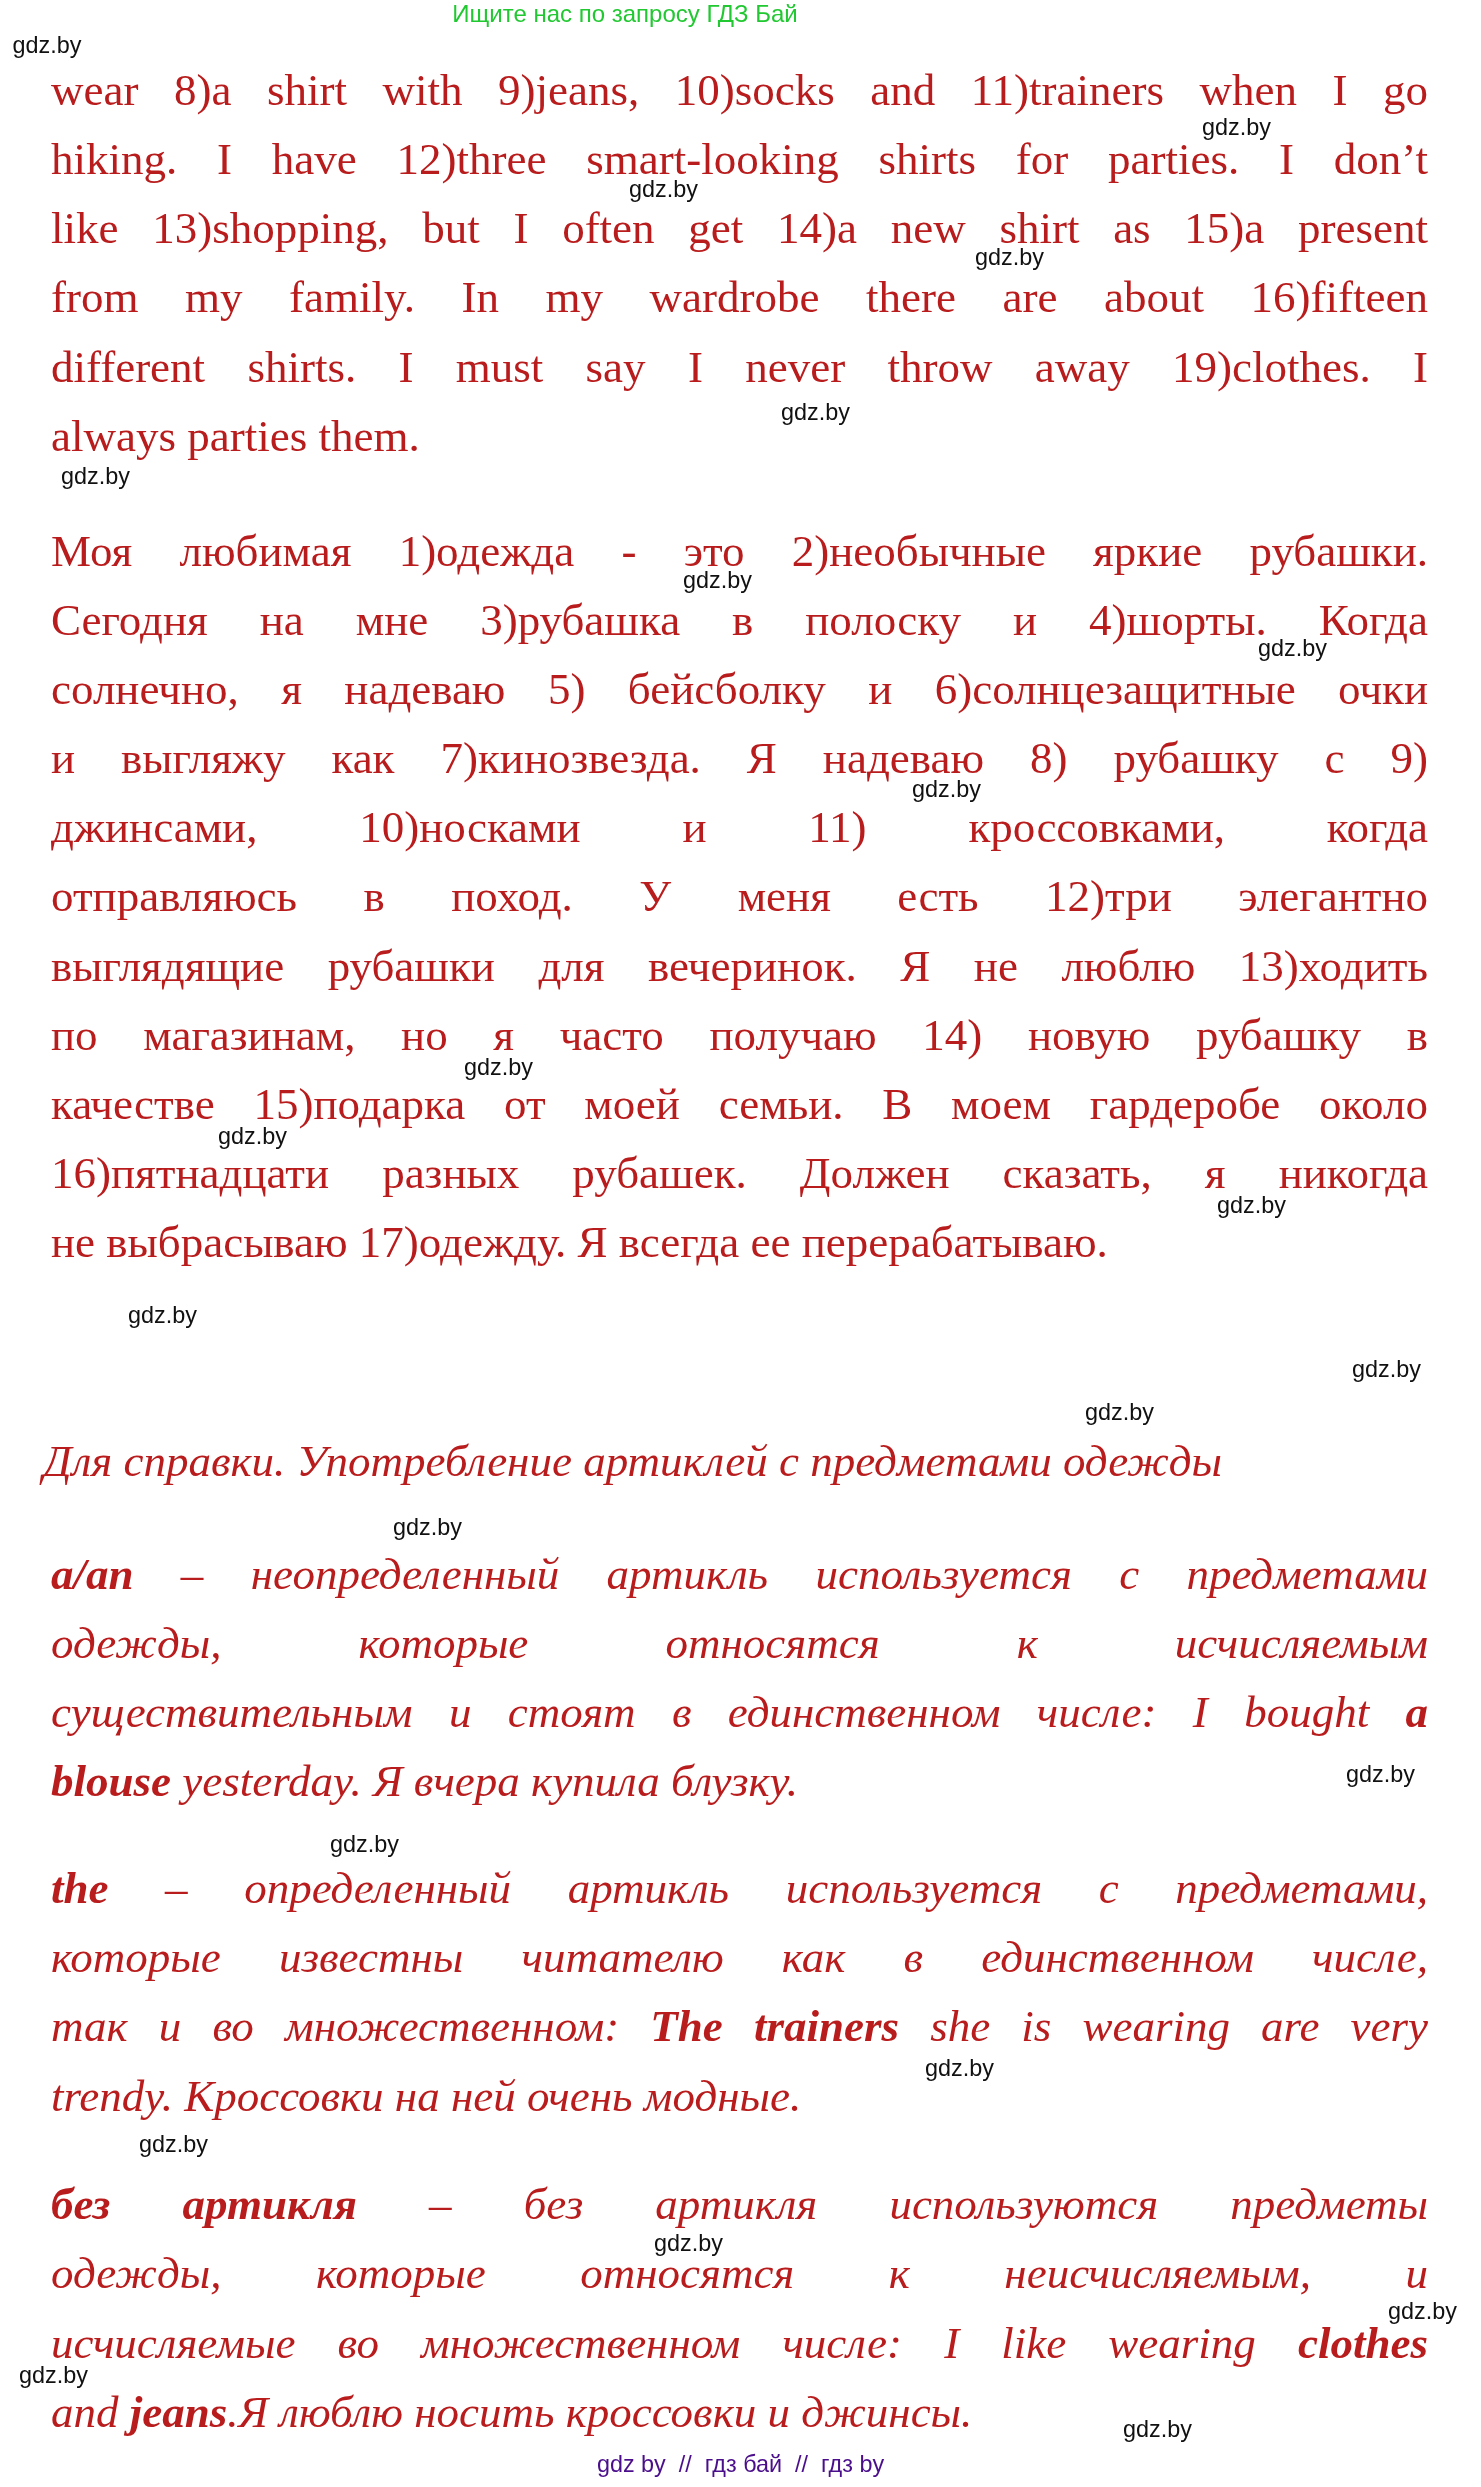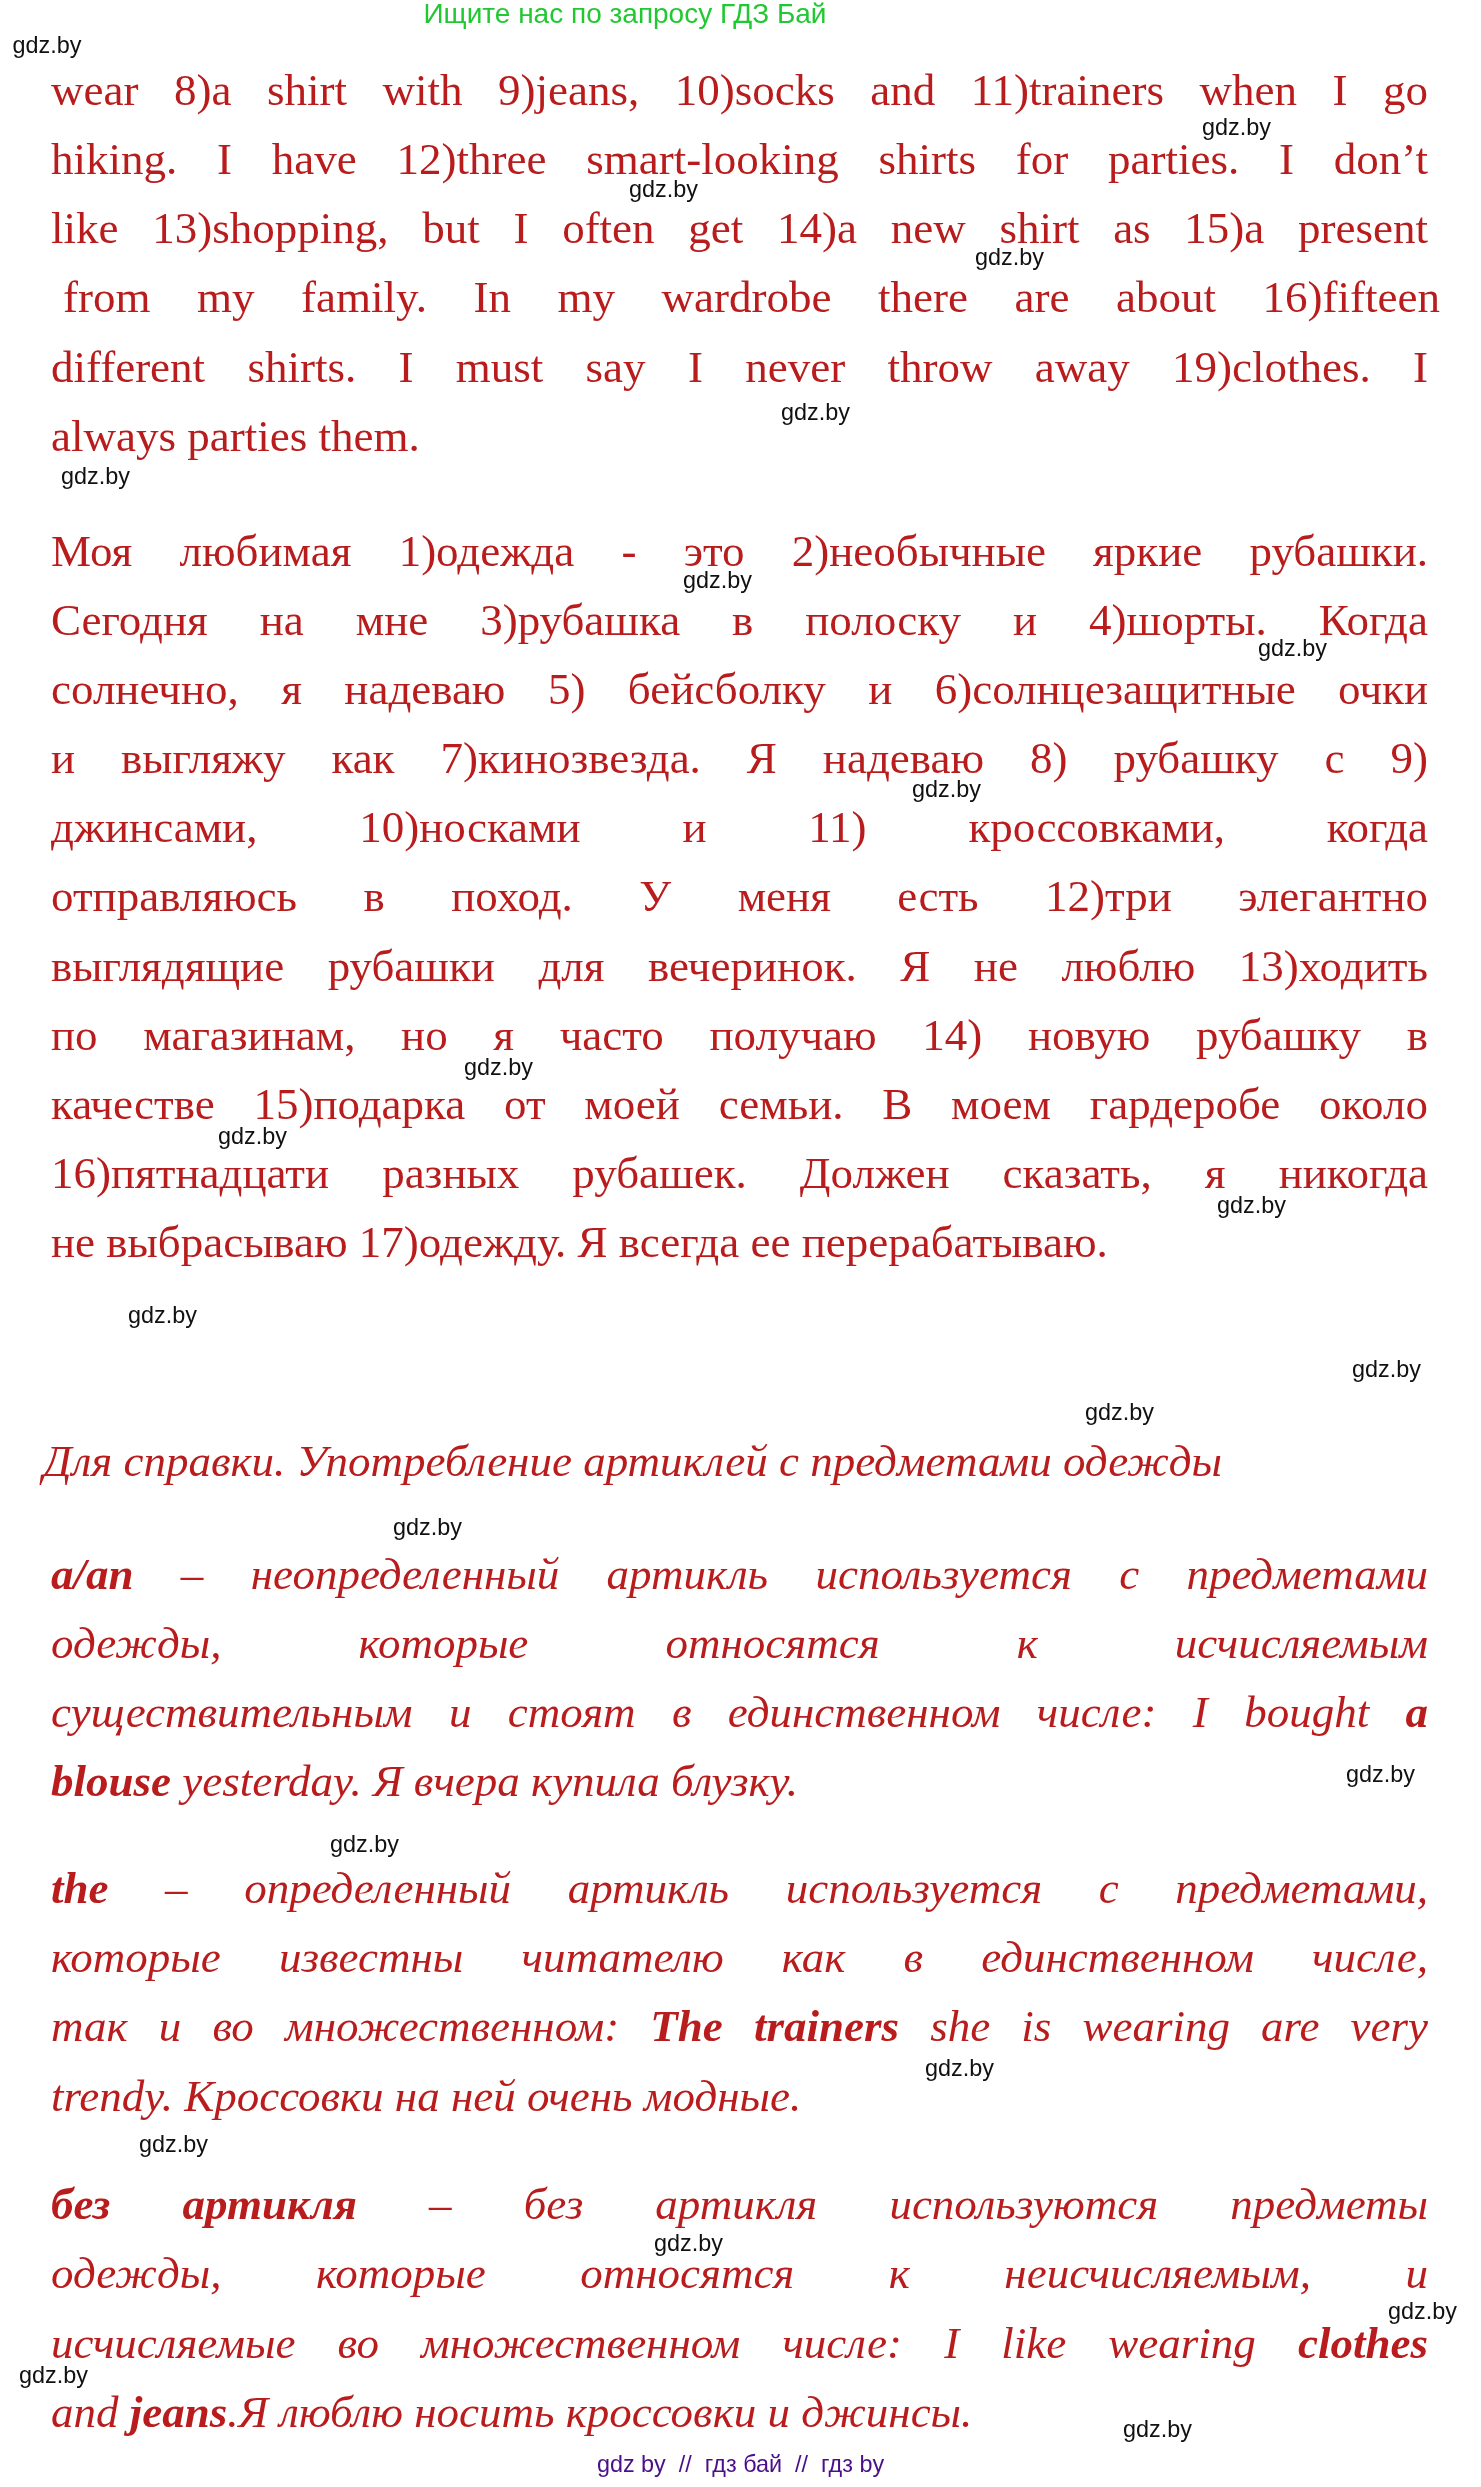--- a/index.html
+++ b/index.html
@@ -1,18 +1,18 @@
 <!DOCTYPE html>
 <html style="font-size:14.4px"><head>
 <meta charset="utf-8">
 <style>
   html, body { margin:0; padding:0; background:#ffffff; }
   body { width:1481px; height:2487px; position:relative; overflow:hidden; }
   .header { position:absolute; top:0; left:0; width:1250px; text-align:center;
-    font-family:"Liberation Sans", sans-serif; font-size:28px; line-height:27px; color:#22c832; }
+    font-family:"Liberation Sans", sans-serif; font-size:24px; line-height:27px; color:#22c832; }
   .footer { position:absolute; top:2449px; left:0; width:1481px; text-align:center;
     font-family:"Liberation Sans", sans-serif; font-size:23.4px; line-height:30.5px; color:#4b0f8c; white-space:pre; }
   .line { position:absolute; left:51px; width:1377px; height:54px;
     font-family:"Liberation Serif", serif; font-size:45px; line-height:54px; color:#b91c1c;
     text-align:justify; text-align-last:justify; white-space:nowrap; }
   .line.last { text-align-last:left; }
   .line > span.inner { display:block; white-space:normal; }
   .it { font-style:italic; }
   .b { font-weight:bold; }
   .wm { position:absolute; font-family:"Liberation Sans", sans-serif; font-size:23.4px; line-height:27px; color:#111; }
@@ -26,21 +26,21 @@
 <div id="english">
     <div class="line" style="top: 63px;">
       <span class="inner">wear 8)a shirt with 9)jeans, 10)socks and 11)trainers when I go</span>
     </div>
     <div class="line" style="top: 132px;">
       <span class="inner">hiking. I have 12)three smart-looking shirts for parties. I don’t</span>
     </div>
     <div class="line" style="top: 201px;">
       <span class="inner">like 13)shopping, but I often get 14)a new shirt as 15)a present</span>
     </div>
-    <div class="line" style="top: 270px; margin-left: 12px;">
+    <div class="line" style="top: 270px;">
       <span class="inner">from my family. In my wardrobe there are about 16)fifteen</span>
     </div>
     <div class="line" style="top: 340px;">
       <span class="inner">different shirts. I must say I never throw away 19)clothes. I</span>
     </div>
     <div class="line last" style="top: 409px;">
       <span class="inner">always parties them.</span>
     </div>
   </div>
 <div id="russian">

